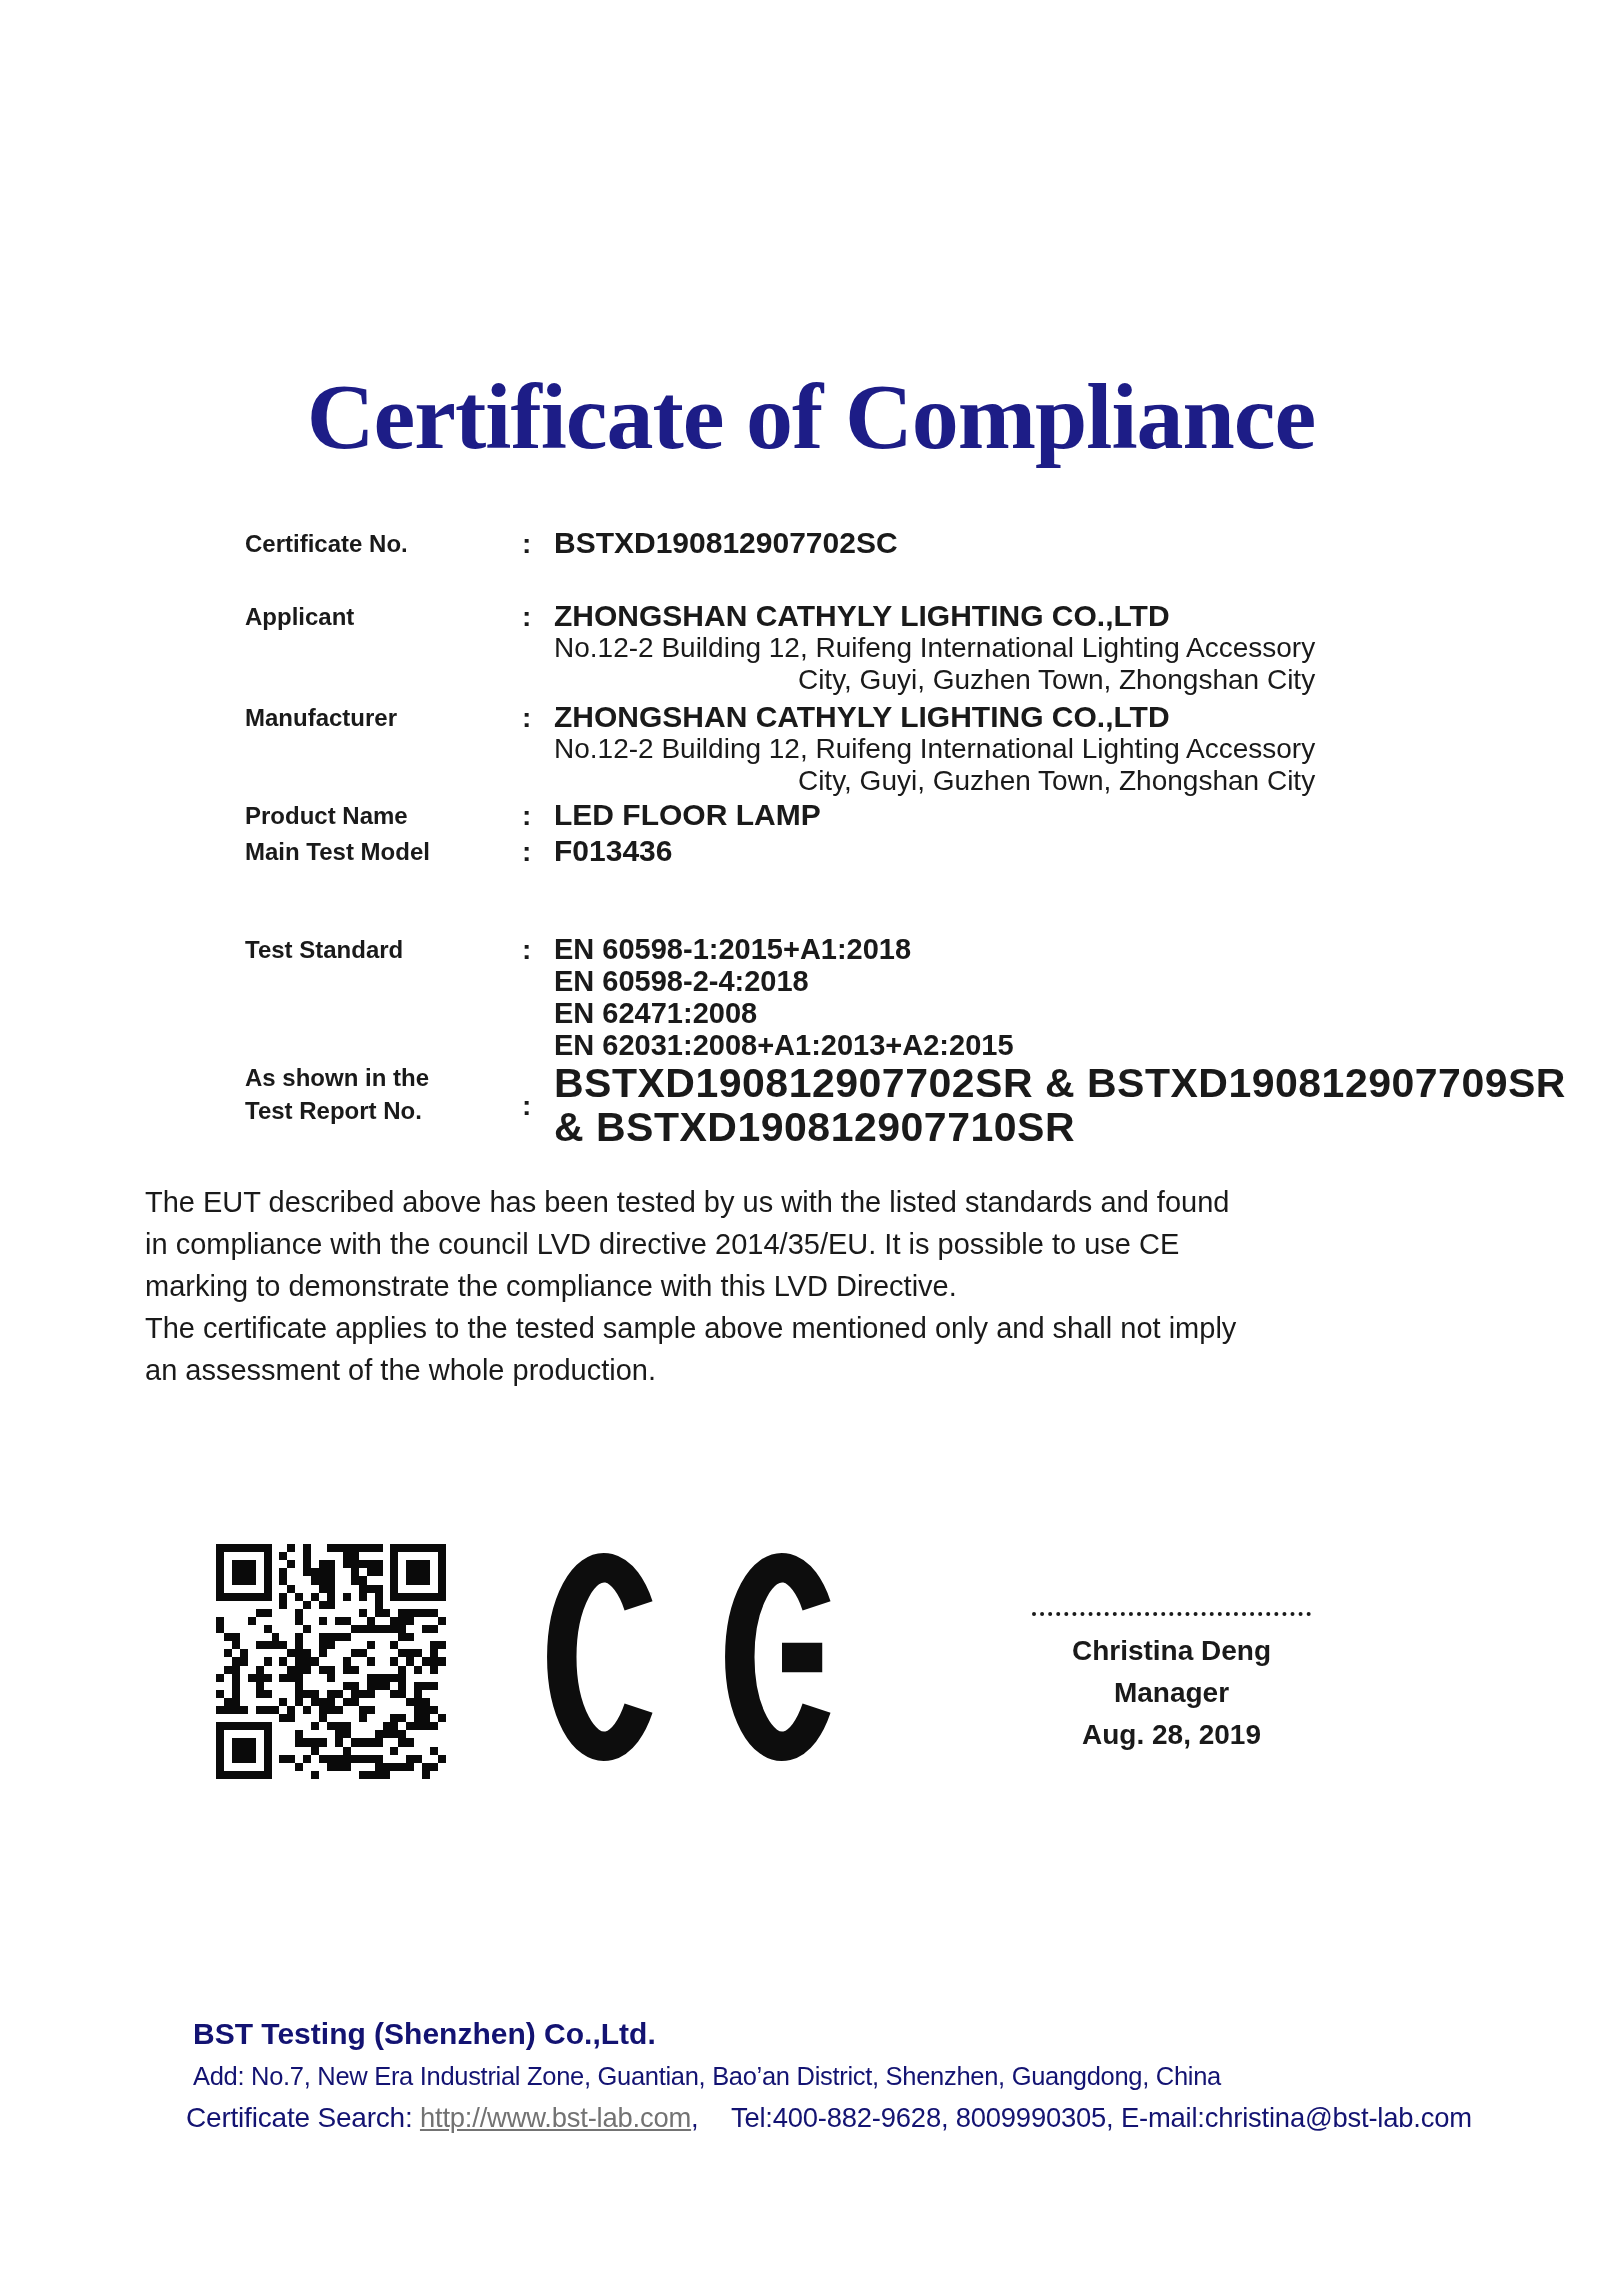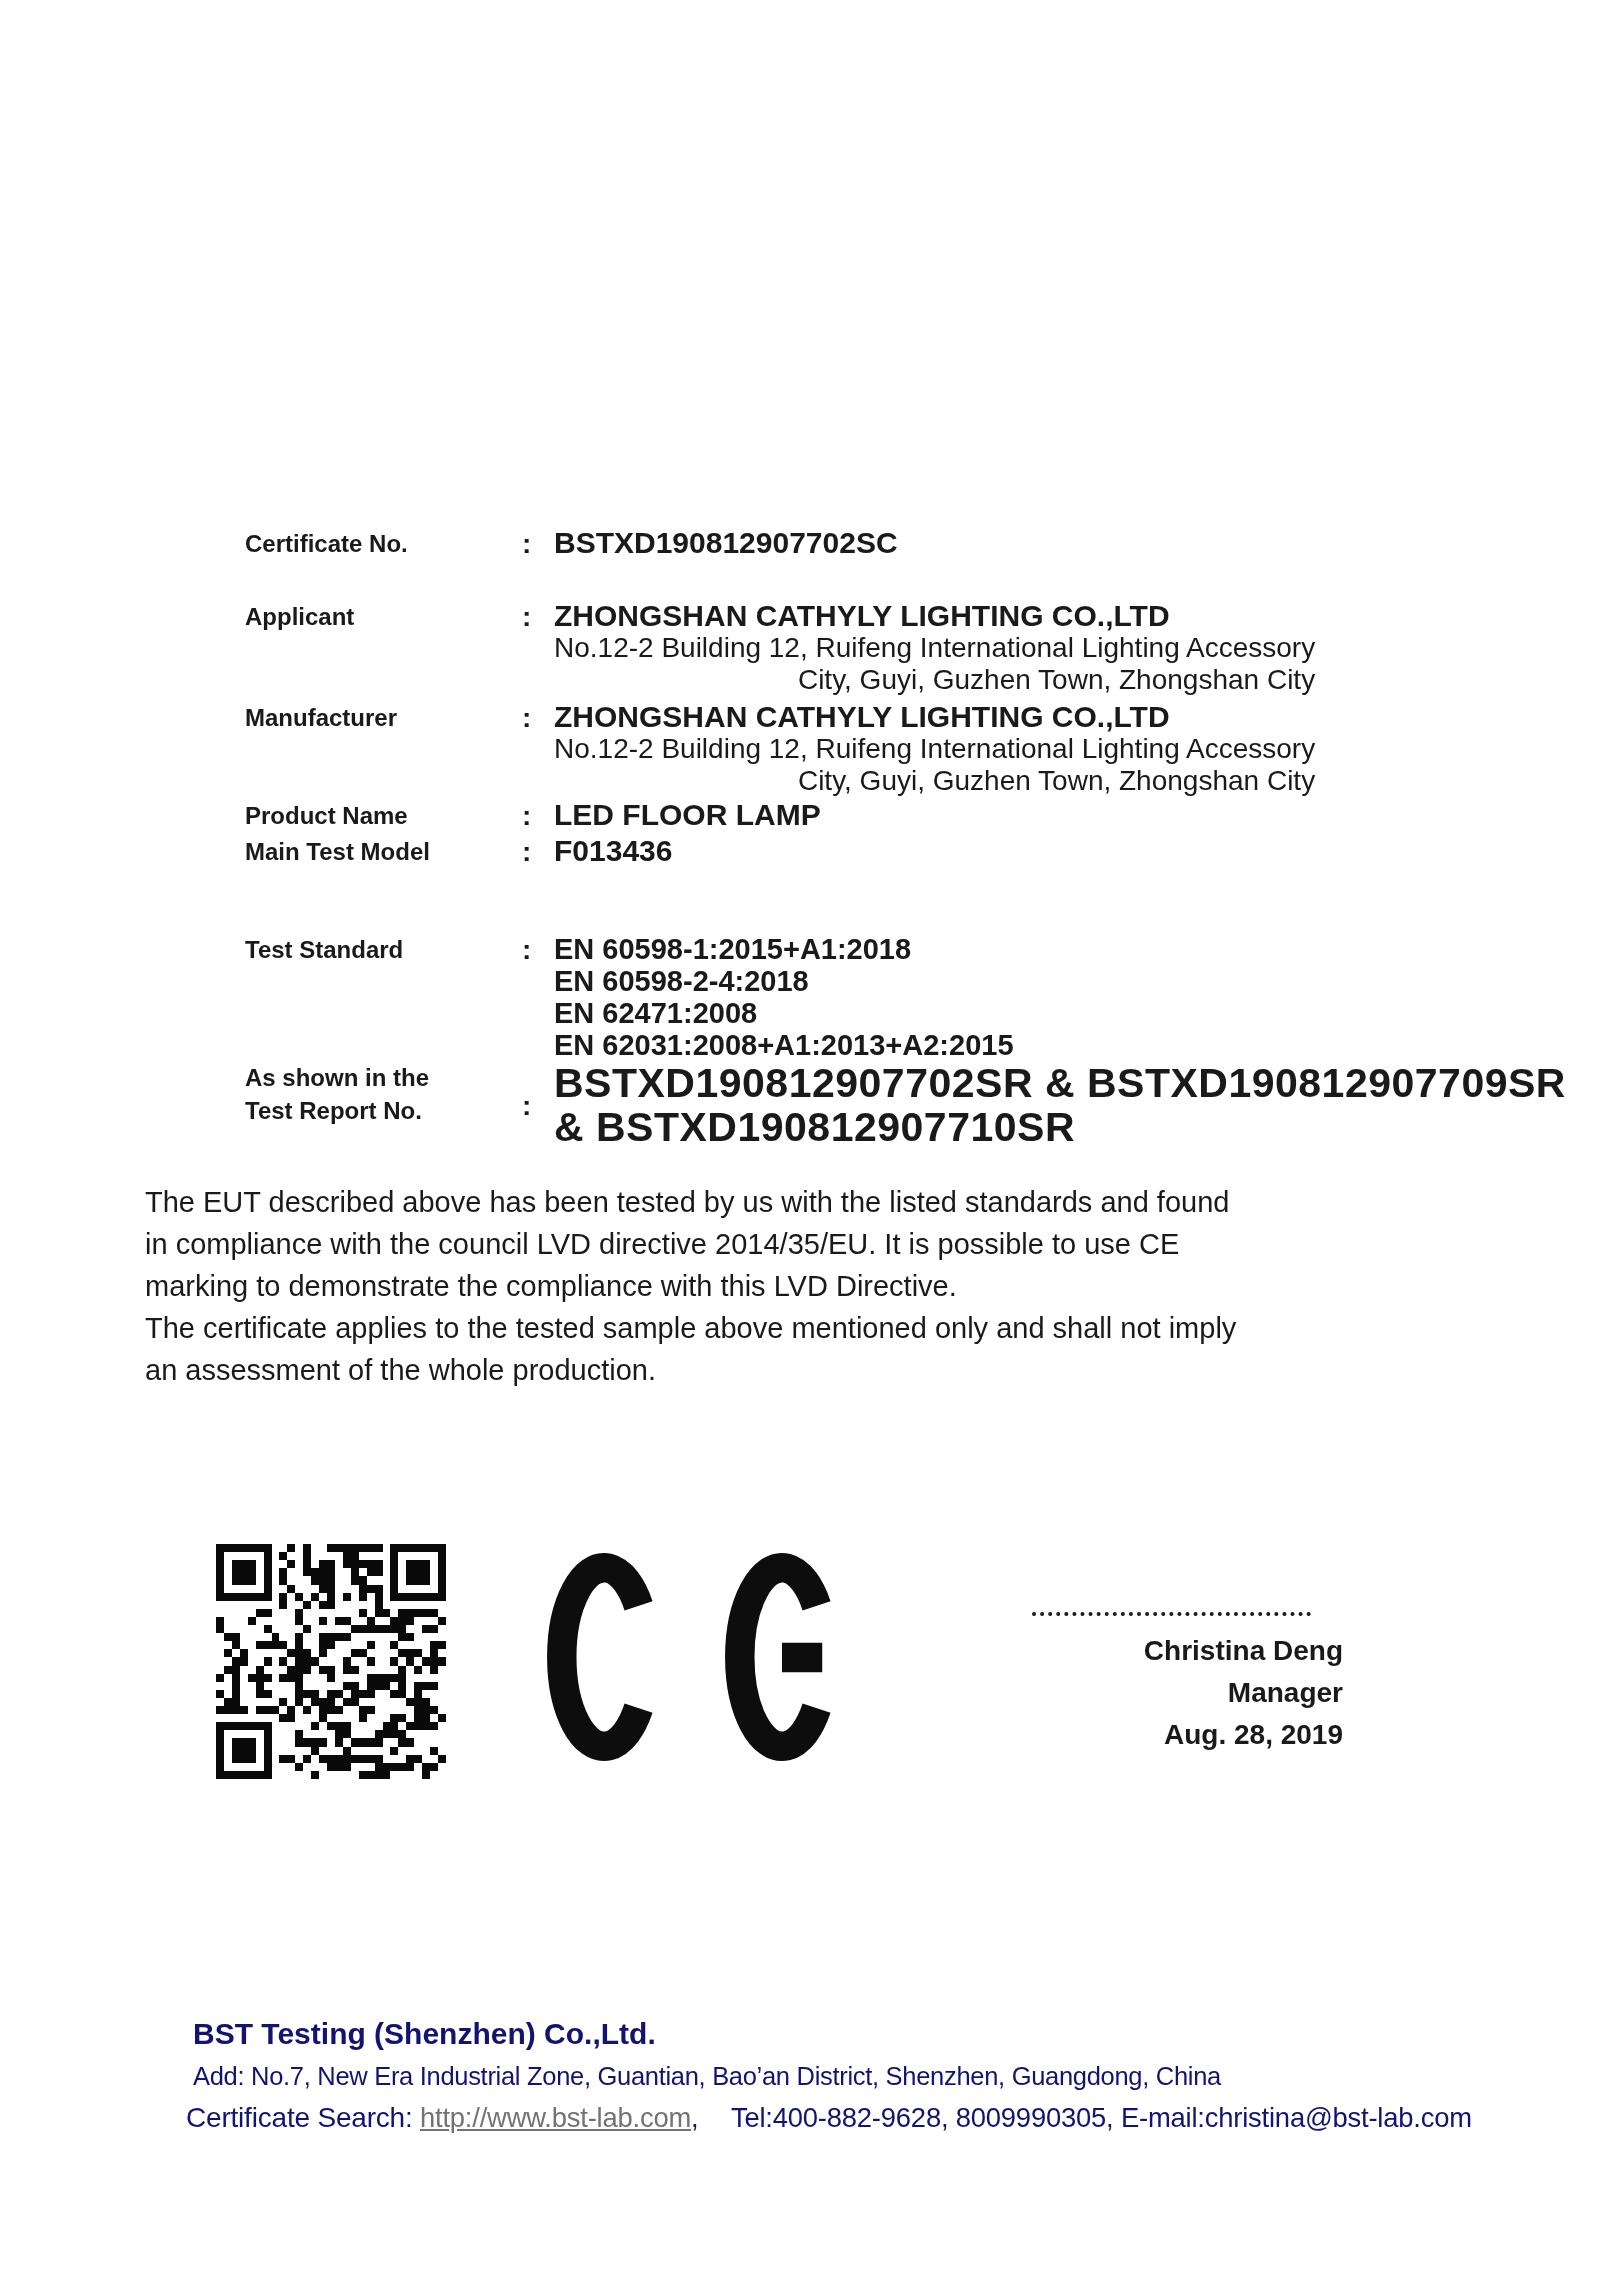--- a/index.html
+++ b/index.html
@@ -32,21 +32,21 @@
     position:absolute;left:145px;top:1181px;width:1274px;
     font-size:29px;line-height:42px;white-space:pre-line;
   }
   .qr{position:absolute;left:216px;top:1544px;width:230px;height:235px;}
   .qr svg{width:100%;height:100%;display:block;}
   .ce{position:absolute;left:546px;top:1552px;display:flex;}
   .ce svg{display:block;}
   .ce .c-letter{margin-right:61px;}
   .sig{
     position:absolute;left:1000px;top:1612px;width:343px;
-    text-align:right;
+    text-align:center;
   }
   .sig .dotline{
     width:279px;margin:0 auto 13.7px auto;
     border-top:4.9px dotted #1a1a1a;height:0;
   }
   .sig .line{font-weight:bold;font-size:28px;line-height:42px;}
   .footer-company{
     position:absolute;left:193px;top:2017px;
     color:#131372;font-weight:bold;font-size:30px;
   }
@@ -60,20 +60,21 @@
   }
   .footer-search .lab{font-size:28px;}
   .footer-search a{color:#737373;}
   .footer-search .rest{margin-left:25px;}
 </style>
 </head>
 <body>
 
 <div class="page">
 
+  <div class="title">Certificate of Compliance</div>
 
   <div class="row" style="top:527px;">
     <div class="lbl">Certificate No.</div>
     <div class="colon">:</div>
     <div class="val">BSTXD190812907702SC</div>
   </div>
 
   <div class="row" style="top:600px;">
     <div class="lbl">Applicant</div>
     <div class="colon">:</div>

